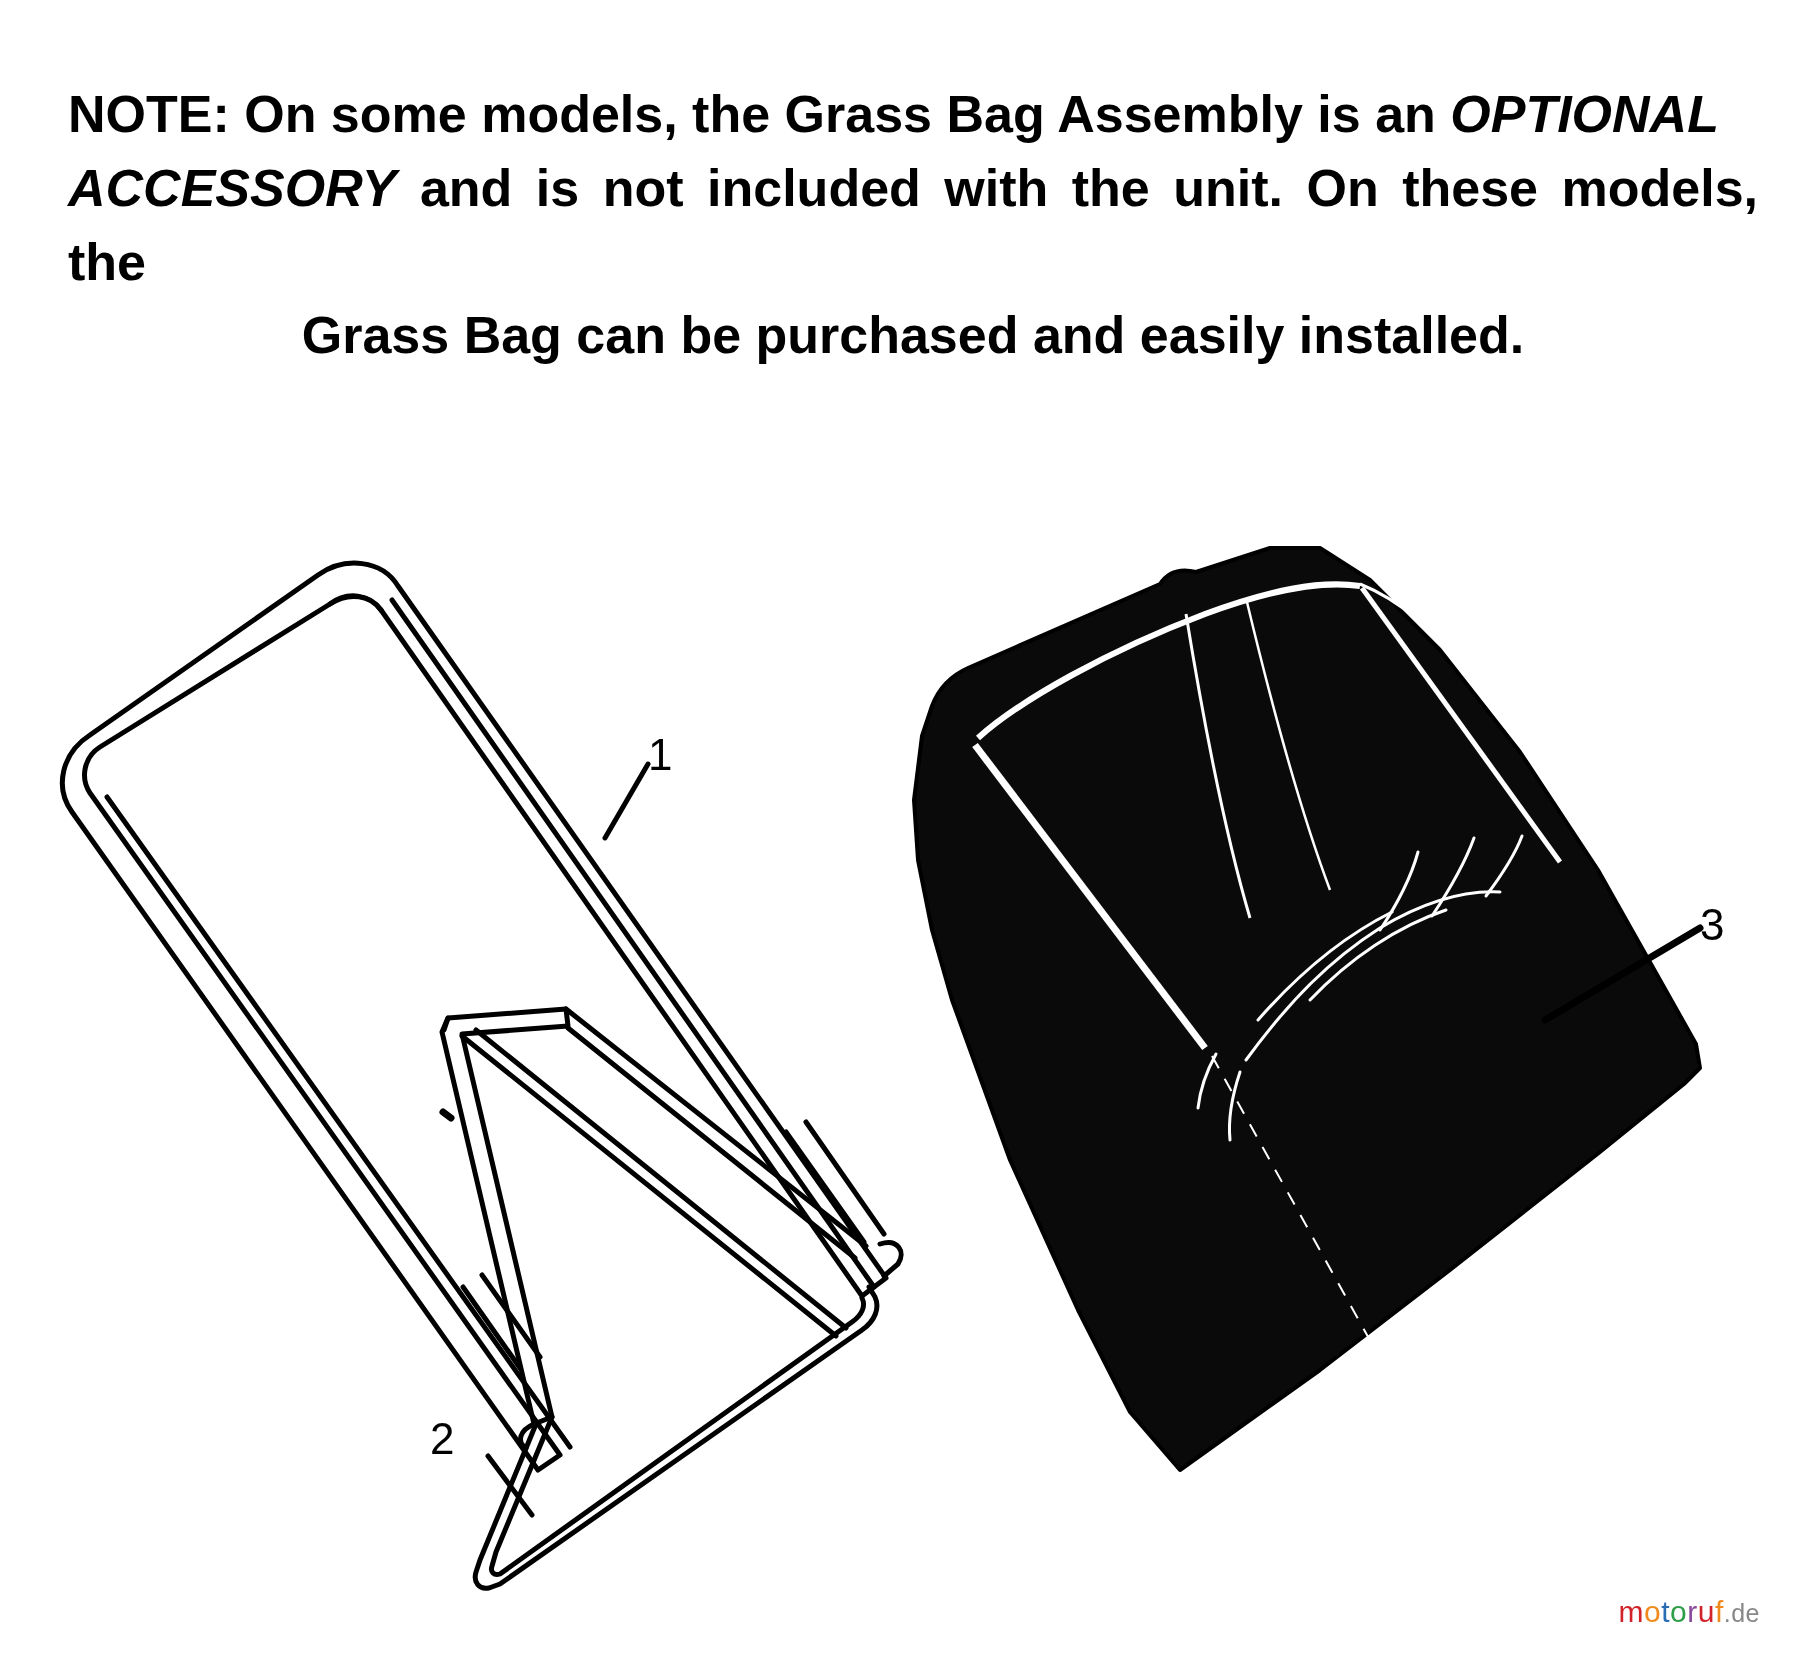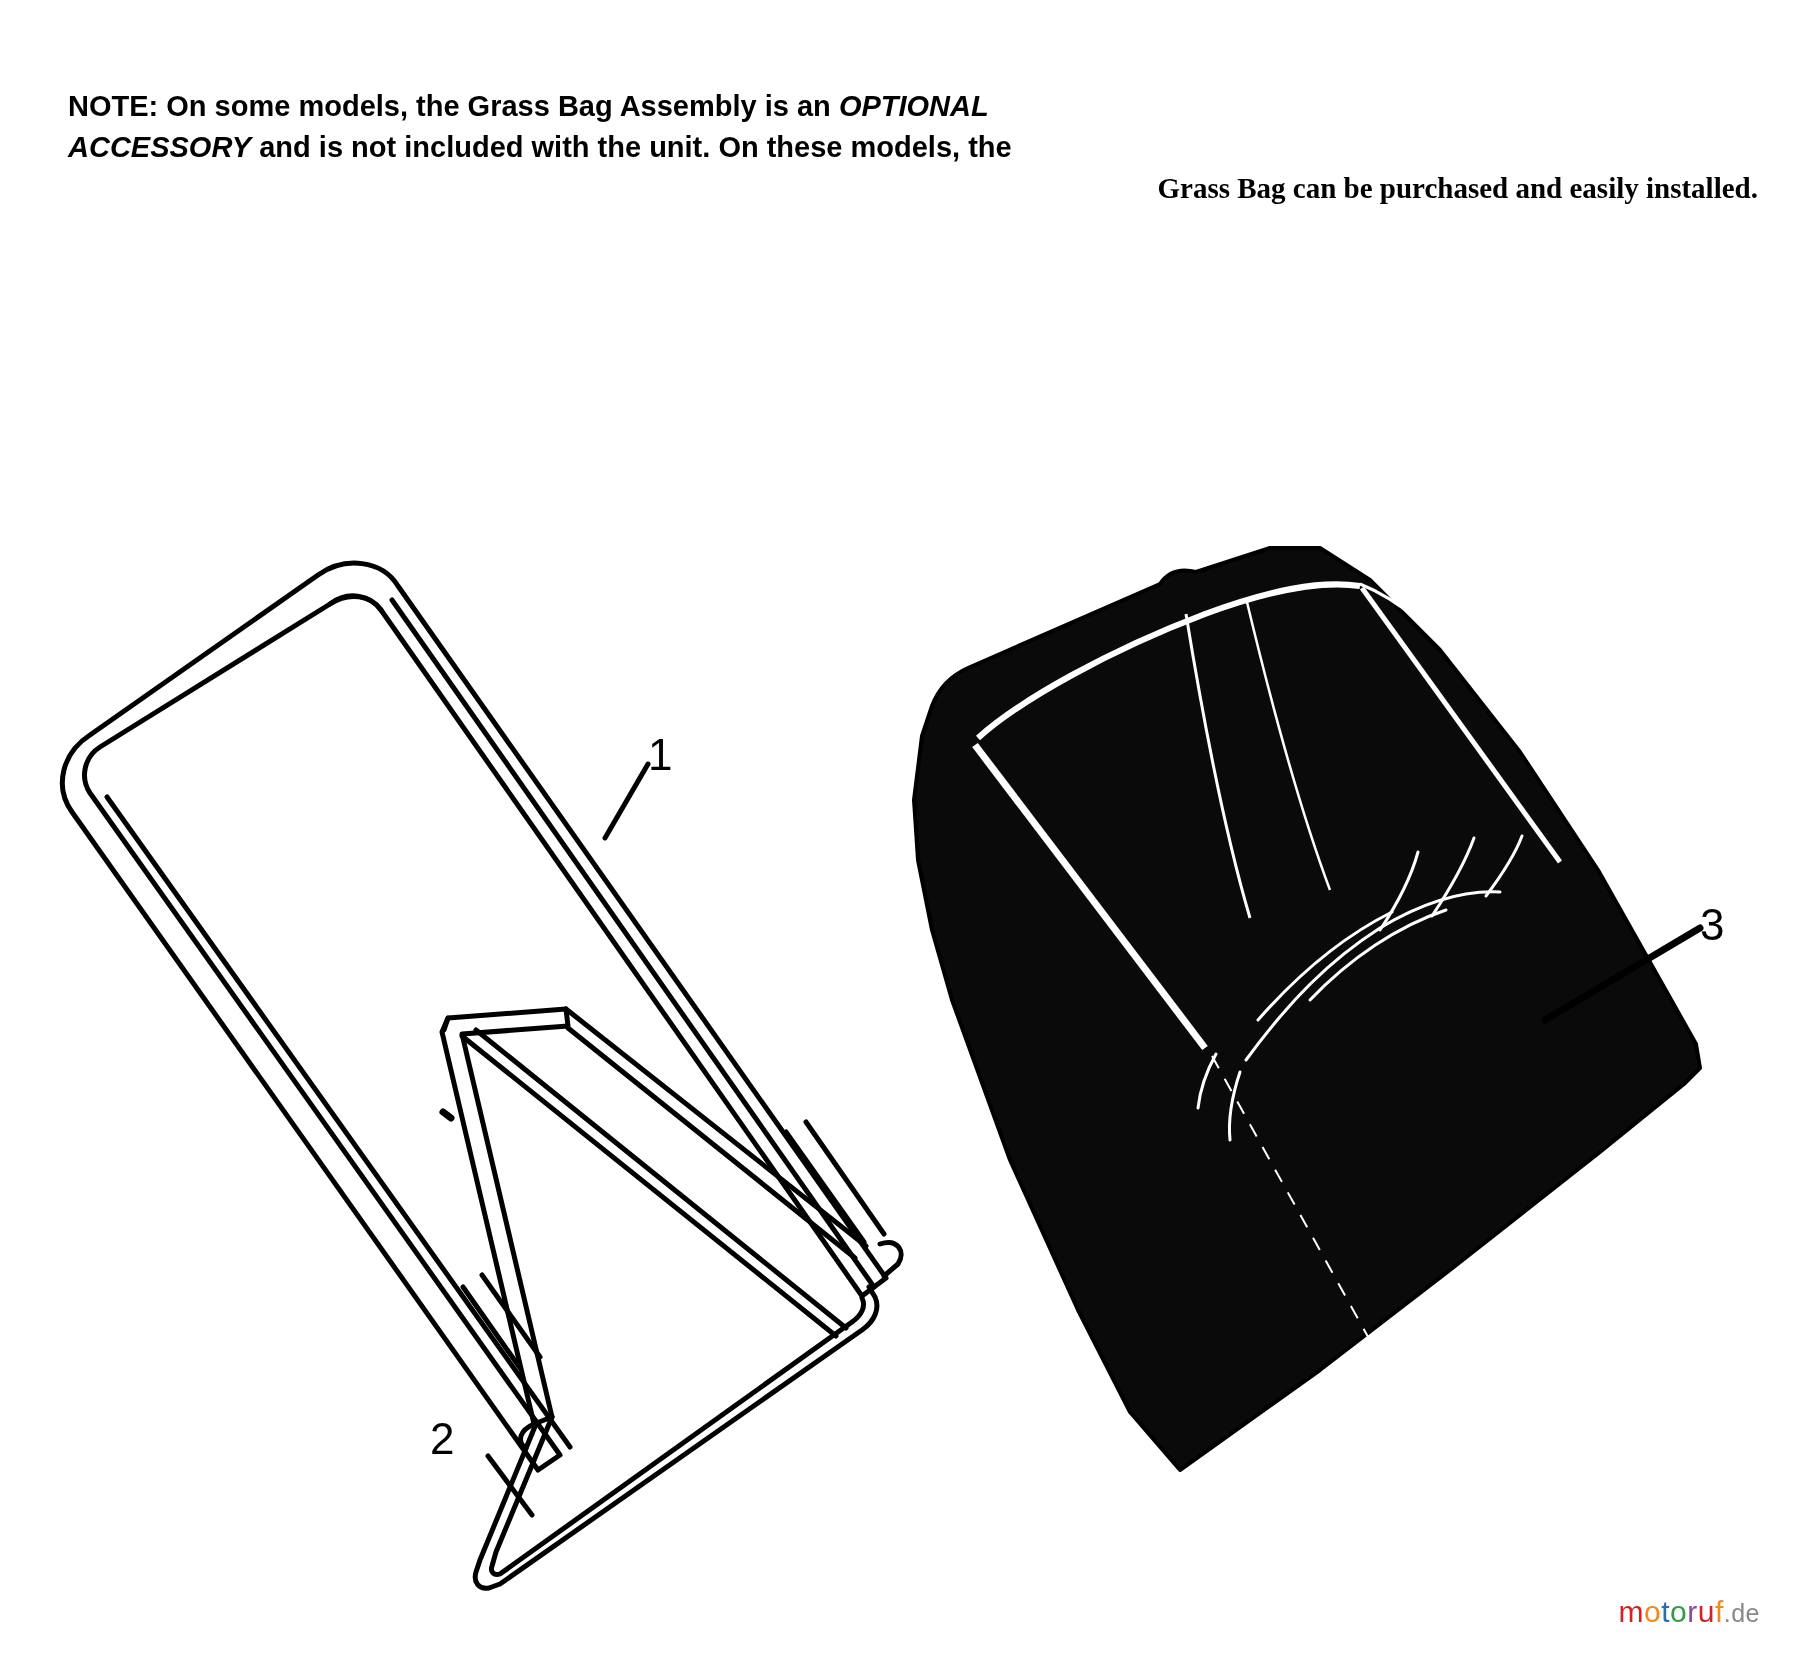--- a/index.html
+++ b/index.html
@@ -11,35 +11,34 @@
     width: 1800px;
     height: 1653px;
     position: relative;
     font-family: "Liberation Sans", sans-serif;
     overflow: hidden;
   }
 
   #note-block {
     position: absolute;
     left: 68px;
-    top: 86px;
+    top: 78px;
     width: 1690px;
-    font-size: 29px;
+    font-size: 52px;
     font-weight: bold;
     line-height: 1.42;
     color: #000000;
     text-align: justify;
     text-justify: inter-word;
   }
   #note-block .italic {
     font-style: italic;
   }
   #note-line-3 {
-    text-align: right;
-    font-family: Liberation Serif, serif;
+    text-align: center;
   }
 
   #diagram-area {
     position: absolute;
     left: 0;
     top: 0;
     width: 1800px;
     height: 1653px;
   }
 

